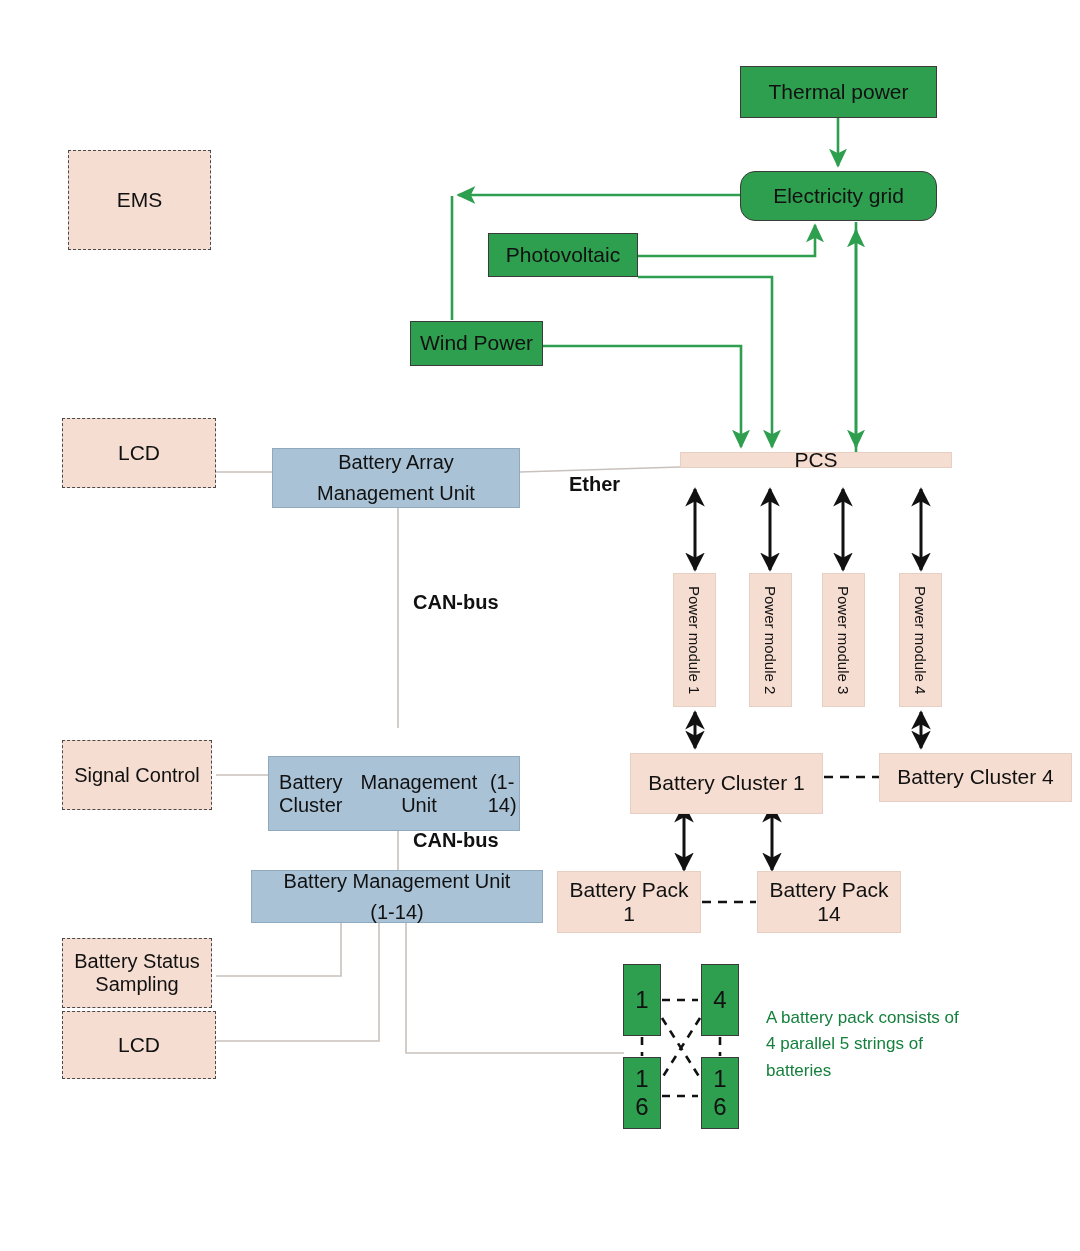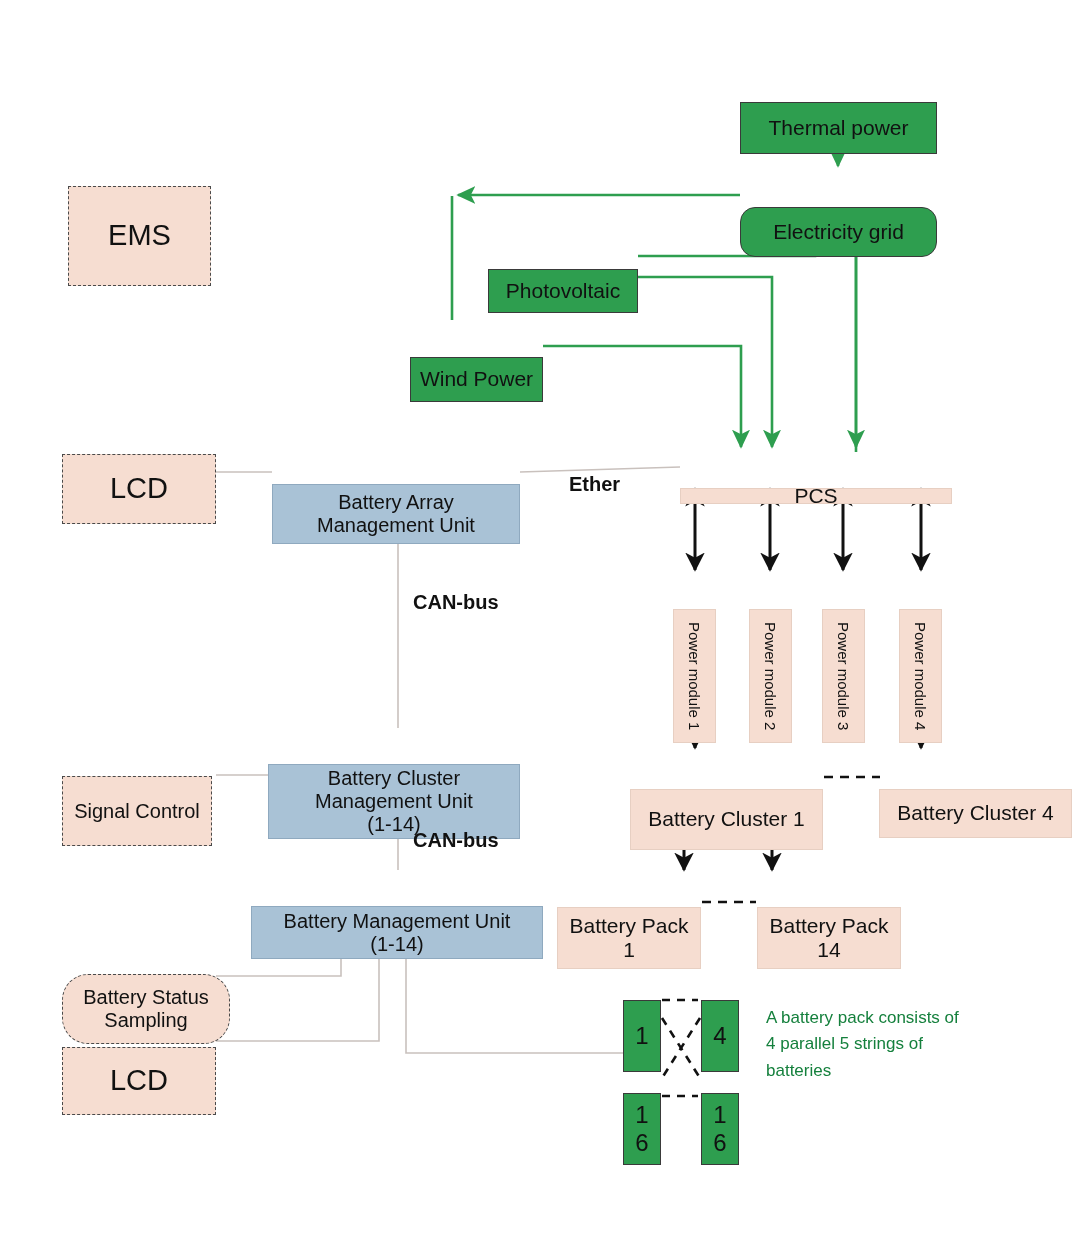--- a/index.html
+++ b/index.html
@@ -1,23 +1,23 @@
 <!DOCTYPE html>
 <html><head>
 <meta charset="utf-8">
 <style>
   html,body{margin:0;padding:0;background:#ffffff;}
   #stage{position:relative;width:1080px;height:1251px;background:#ffffff;
          font-family:"Liberation Sans","DejaVu Sans",sans-serif;overflow:hidden;}
   .box{position:absolute;box-sizing:border-box;display:flex;align-items:center;
-       justify-content:center;text-align:center;line-height:1.15;margin-top:36px;}
+       justify-content:center;text-align:center;line-height:1.15;}
   .green{background:#2e9e4f;border:1.5px solid #3a3a3a;color:#111;font-size:21px;}
   .peach{background:#f6ddd1;border:1px solid #e7cfc2;color:#111;font-size:21px;}
-  .peach-dash{background:#f6ddd1;border:1.6px dashed #4a4a4a;color:#111;font-size:29px;}
-  .blue{background:#a9c2d6;border:1.5px solid #8fa9bf;color:#111;font-size:20px;}
+  .peach-dash{background:#f6ddd1;border:1.6px dashed #4a4a4a;color:#111;font-size:21px;}
+  .blue{background:#a9c2d6;border:1.5px solid #8fa9bf;color:#111;font-size:20px;gap:8px;}
   .vtext{writing-mode:vertical-rl;text-orientation:mixed;font-size:15px;}
   .lbl{position:absolute;font-size:20px;color:#111;font-weight:bold;}
   .note{position:absolute;font-size:17px;color:#15803d;line-height:1.55;}
   svg.layer{position:absolute;left:0;top:0;width:1080px;height:1251px;pointer-events:none;}
   .cellnum{font-size:24px;}
 </style>
 </head>
 <body>
 
 <div id="stage">
@@ -118,33 +118,33 @@
   <div class="box green" style="left:488px;top:233px;width:150px;height:44px;">Photovoltaic</div>
 
   <div class="box green" style="left:410px;top:321px;width:133px;height:45px;">Wind Power</div>
 
   <div class="box peach-dash" style="left:68px;top:150px;width:143px;height:100px;">EMS</div>
 
   <div class="box peach-dash" style="left:62px;top:418px;width:154px;height:70px;">LCD</div>
 
   <div class="box peach-dash" style="left:62px;top:740px;width:150px;height:70px;font-size:20px;">Signal Control</div>
 
-  <div class="box peach-dash" style="left:62px;top:938px;width:168px;height:70px;flex-direction:column;font-size:20px;border-radius:26px;">
+  <div class="box peach-dash" style="left:62px;top:938px;width:150px;height:70px;flex-direction:column;font-size:20px;">
     <span>Battery Status</span>
     <span>Sampling</span>
   </div>
 
   <div class="box peach-dash" style="left:62px;top:1011px;width:154px;height:68px;">LCD</div>
 
   <div class="box blue" style="left:272px;top:448px;width:248px;height:60px;flex-direction:column;">
     <span>Battery Array</span>
     <span>Management Unit</span>
   </div>
 
-  <div class="box blue" style="left:268px;top:728px;width:252px;height:75px;flex-direction:column;">
+  <div class="box blue" style="left:268px;top:756px;width:252px;height:75px;flex-direction:row;">
     <span>Battery Cluster</span>
     <span>Management  Unit</span>
     <span>(1-14)</span>
   </div>
 
   <div class="box blue" style="left:251px;top:870px;width:292px;height:53px;flex-direction:column;">
     <span>Battery Management Unit</span>
     <span>(1-14)</span>
   </div>
 

